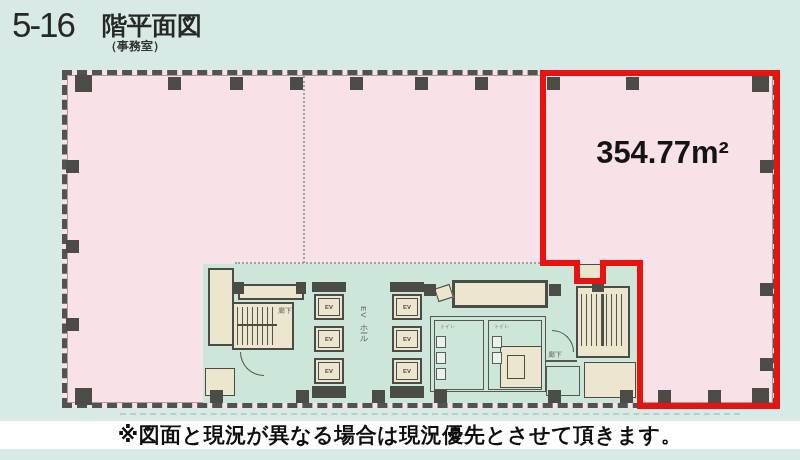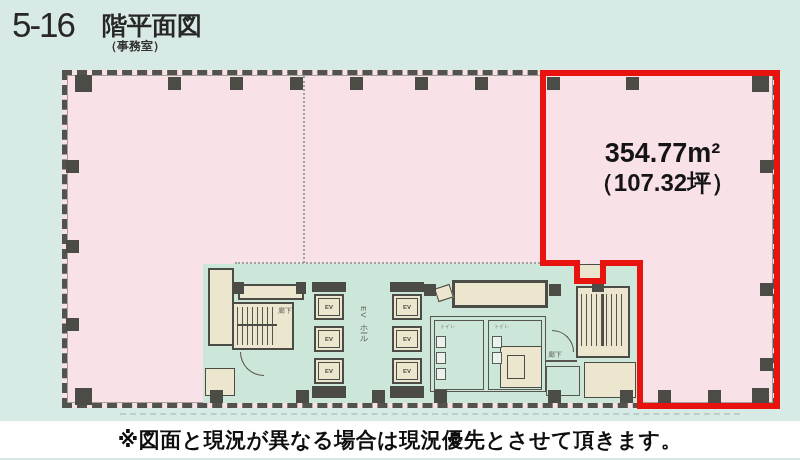--- a/index.html
+++ b/index.html
@@ -80,29 +80,29 @@
   .arc.tr{border-top:1.6px solid #56564e;border-right:1.6px solid #56564e;
     border-radius:0 100% 0 0;}
 
   .wallseg{position:absolute;background:#56564e;z-index:6;}
 
   
   .red-svg{position:absolute;left:0;top:0;z-index:30;pointer-events:none;}
 
   .area-label{position:absolute;left:555px;top:138px;width:215px;
     text-align:center;color:#141414;z-index:31;}
-  .area-m2{font-size:27px;font-weight:bold;line-height:30px;}
+  .area-m2{font-size:31px;font-weight:bold;line-height:30px;}
   .area-tsubo{font-size:24px;font-weight:bold;line-height:30px;}
 
   
   .ground-dash{position:absolute;left:120px;top:413px;width:620px;height:0;
     border-top:2px dashed #b7cac4;opacity:.85;z-index:2;}
 
   
-  .footer{position:absolute;left:0;top:421px;width:800px;height:37px;
+  .footer{position:absolute;left:0;top:421px;width:800px;height:28px;
     background:#ffffff;z-index:35;display:flex;align-items:center;justify-content:center;}
   .footer-text{font-size:21px;font-weight:600;color:#0e0e0e;letter-spacing:0.5px;}
 </style>
 </head>
 <body>
 
 <div id="screen">
 
   <div class="title-block">
     <div class="title-floors">5-16</div>
@@ -216,21 +216,20 @@
   <div class="col" style="left:434px;top:390px;"></div>
   <div class="col" style="left:548px;top:390px;"></div>
   <div class="col" style="left:620px;top:390px;"></div>
 
   <svg class="red-svg" width="800" height="460">
     <polygon points="543,73 777,73 777,406 640,406 640,263 603,263 603,281 577,281 577,263 543,263" fill="none" stroke="#e8120e" stroke-width="6" stroke-linejoin="miter"></polygon>
   </svg>
 
   <div class="area-label">
     <div class="area-m2">354.77m²</div>
-    <div class="area-tsubo">（107.32坪）</div>
   </div>
 
   <div class="ground-dash"></div>
 
   <div class="footer">
     <span class="footer-text">※図面と現況が異なる場合は現況優先とさせて頂きます。</span>
   </div>
 
 </div>
 

